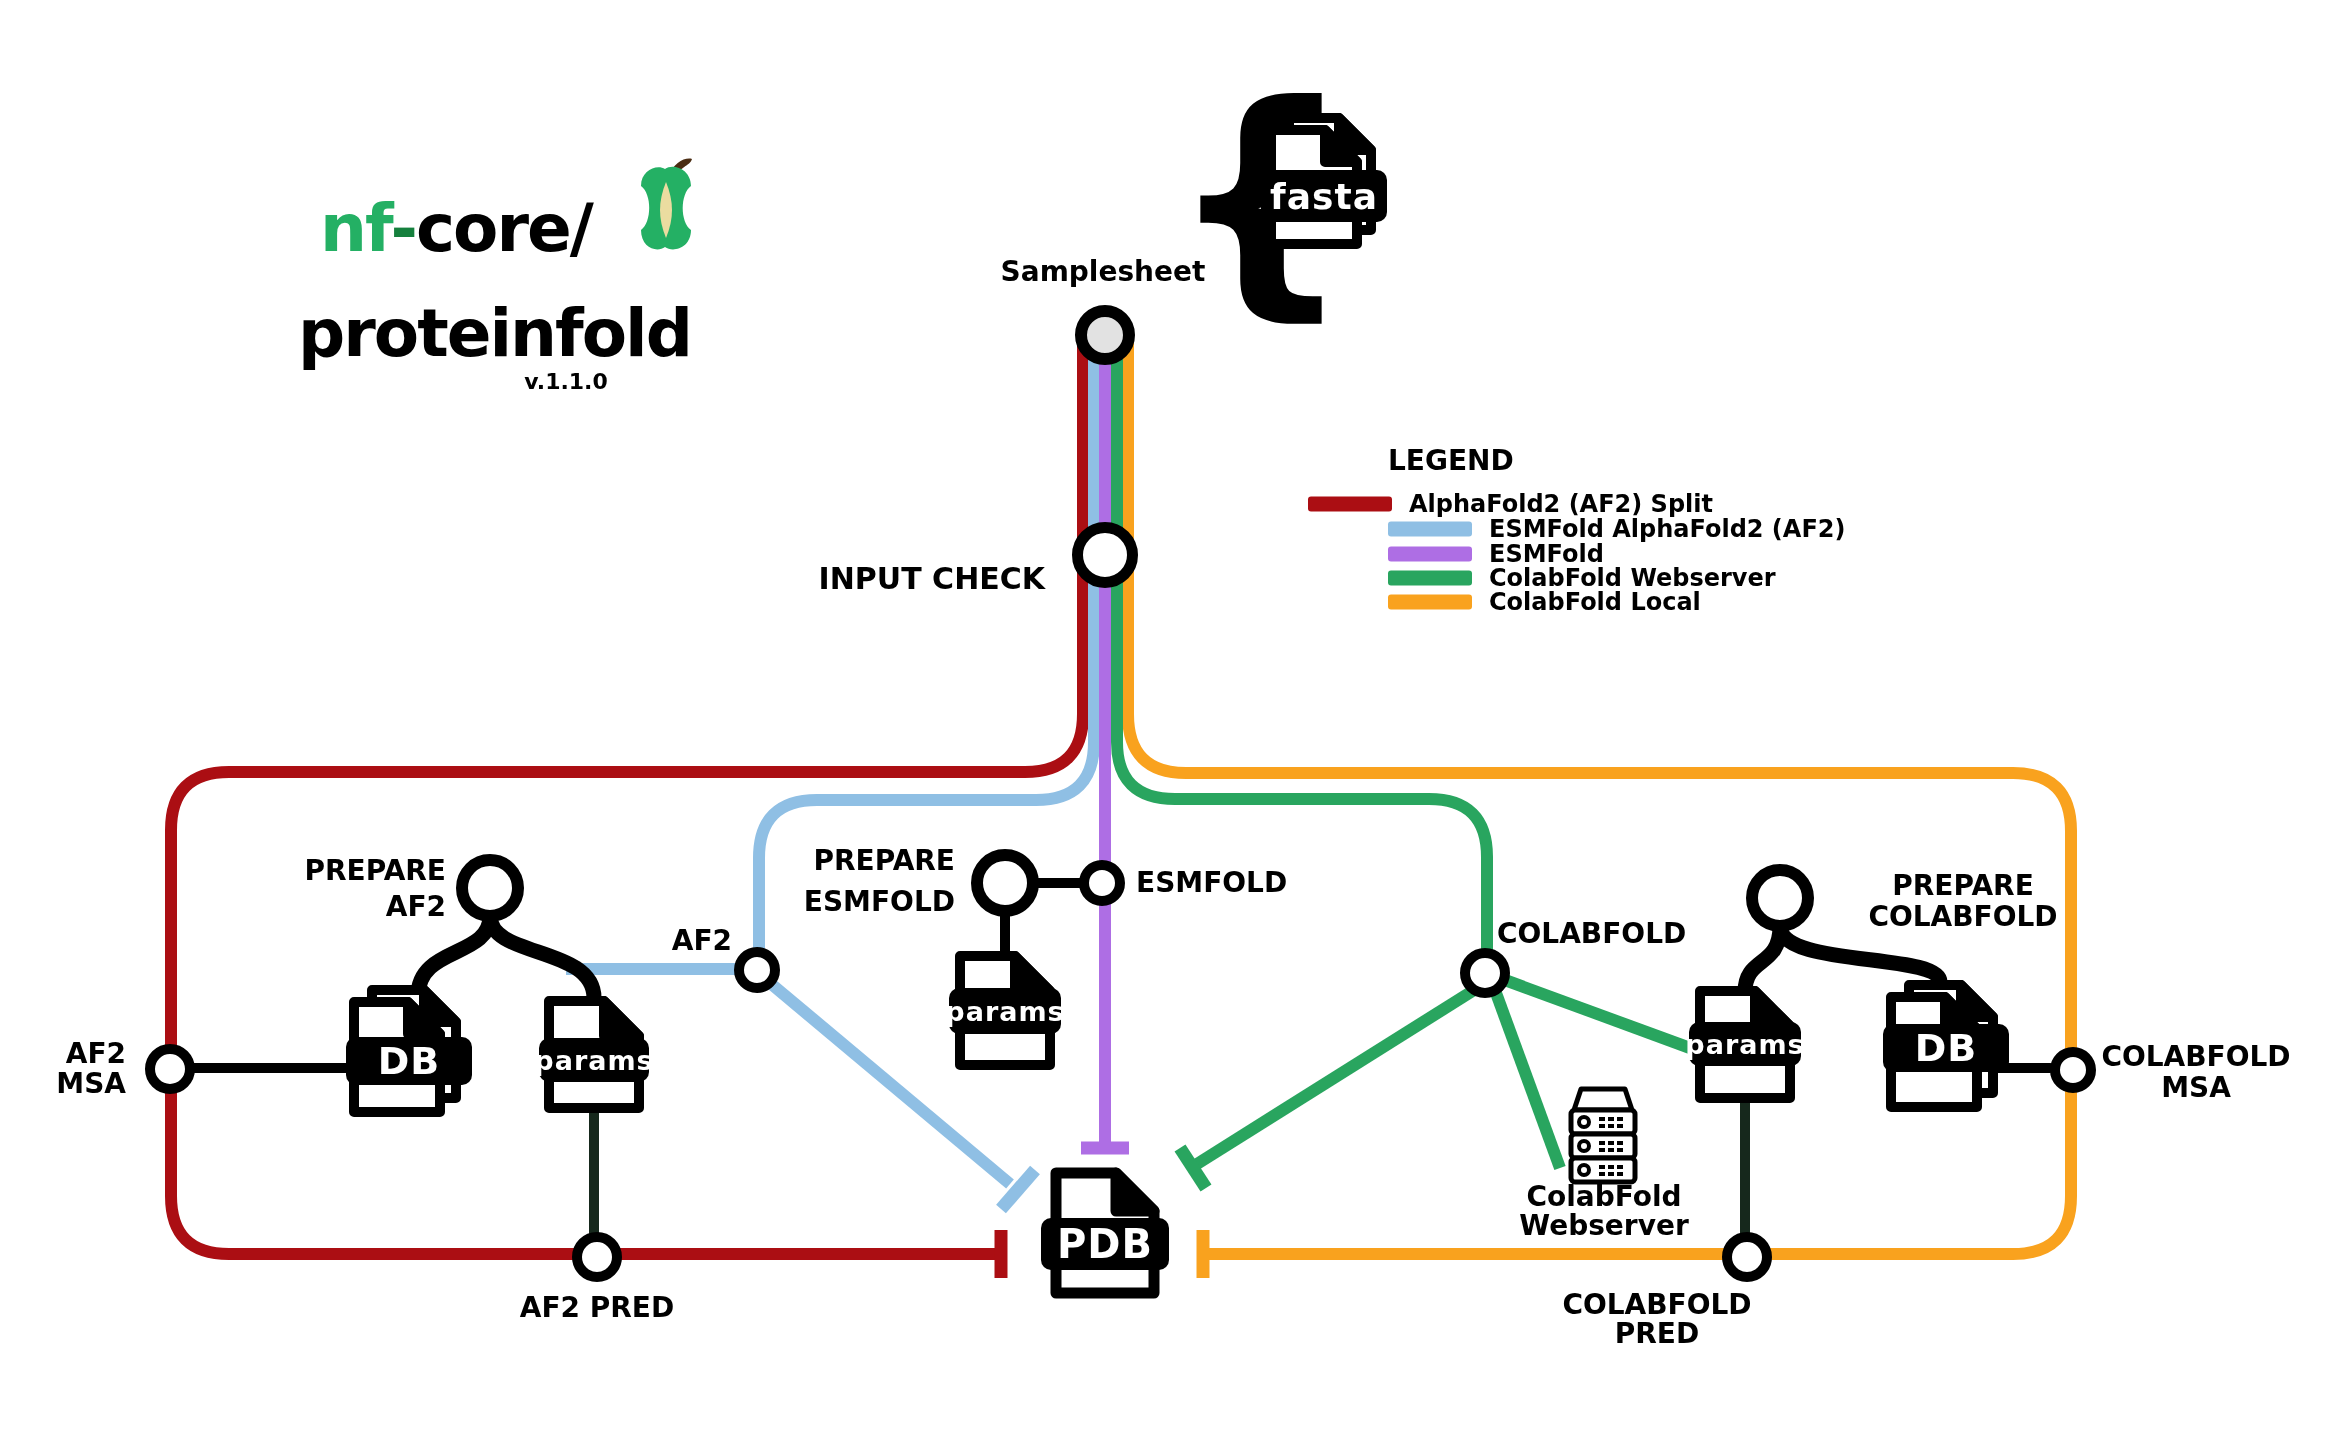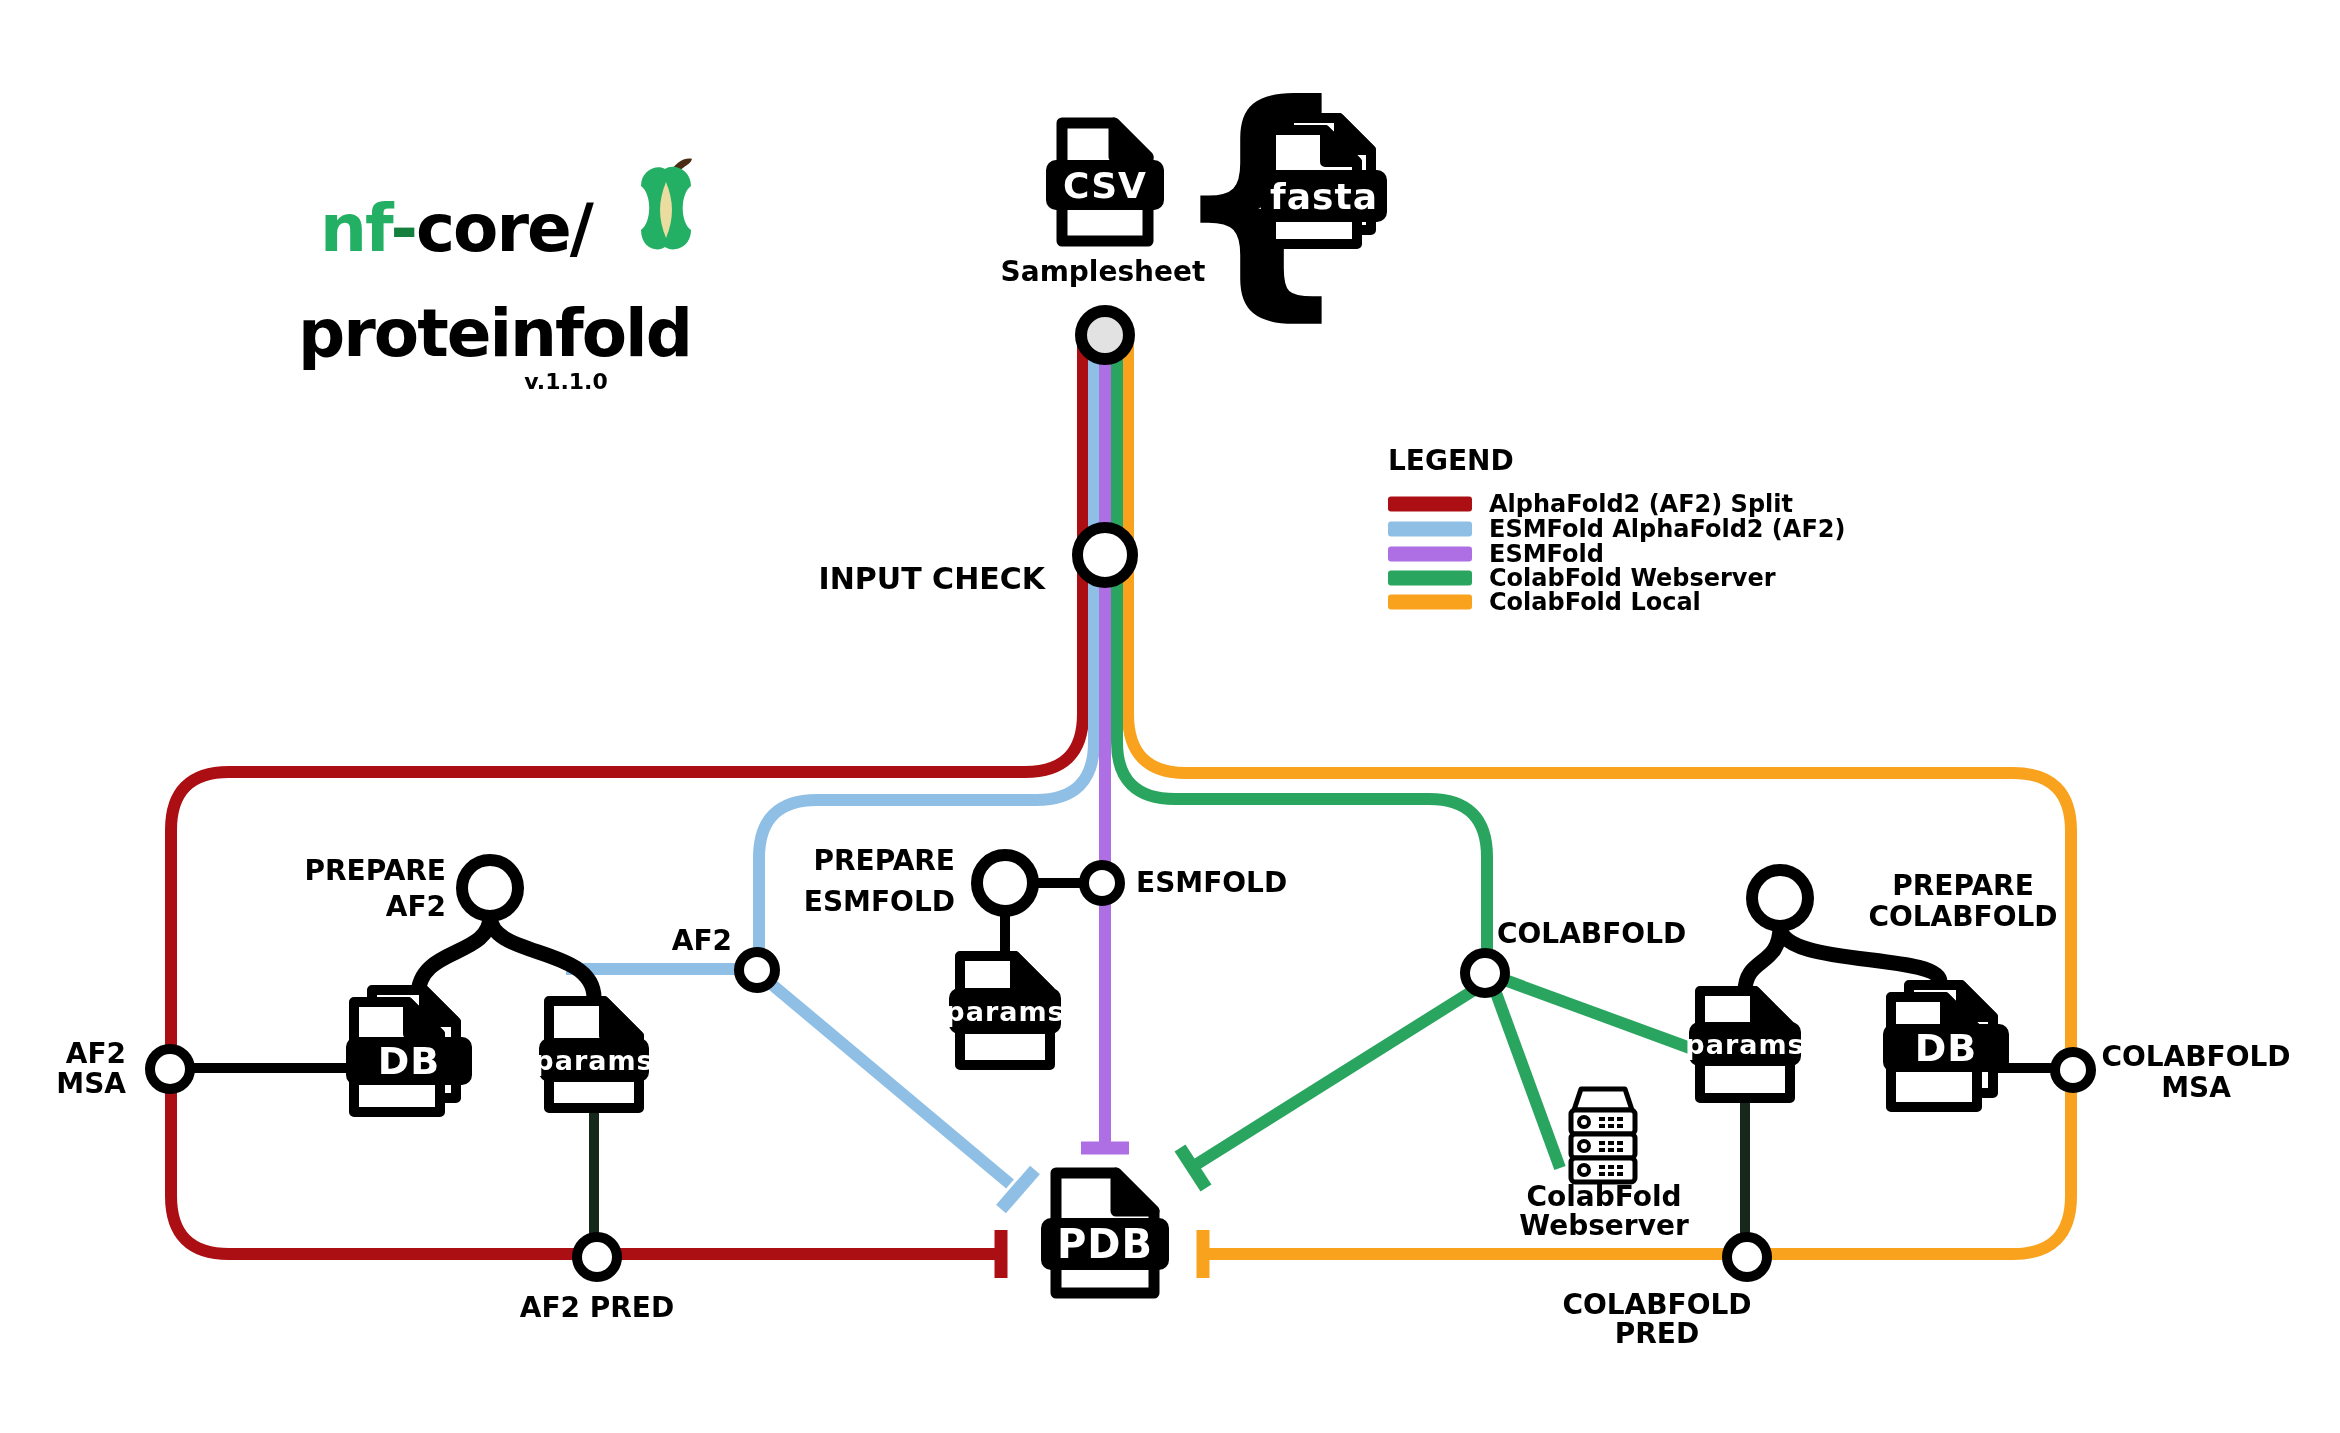--- a/index.html
+++ b/index.html
@@ -93,41 +93,34 @@
       <path d="M 41 20 C 45 7 57 1 64 3 C 62 10 51 11 47 22 Z" fill="#4A2C12"></path>
       <path d="M 13 30 C 13 14 29 8 37 13 C 45 7 63 13 63 30
                C 52 38 52 66 63 74 C 63 92 45 97 37 91 C 29 97 13 92 13 74
                C 24 66 24 38 13 30 Z" fill="#24B064"></path>
       <path d="M 38 26 C 30 46 30 62 38 82 C 46 62 46 46 38 26 Z" fill="#EBDCA0"></path>
     </svg>
   </div>
   <div class="logo-line" style="left:298px;top:333px;">proteinfold</div>
   <div class="lbl lbl-c" style="left:566px;top:382px;font-size:22px;">v.1.1.0</div>
 
-  <div class="ficon" style="left:1053px;top:116px;width:104px;height:132px;">
-    <svg width="104" height="132" viewBox="0 0 104 132">
-      <path d="M 9 7 H 61 L 95 41 V 125 H 9 Z" fill="#fff" stroke="#000" stroke-width="11" stroke-linejoin="round"></path>
-      <path d="M 61 7 L 95 41 H 61 Z" fill="#000" stroke="#000" stroke-width="11" stroke-linejoin="round"></path>
-    </svg>
-    <div class="badge" style="top:44px;width:118px;height:50px;font-size:36px;">CSV</div>
-  </div>
   <div class="lbl lbl-c" style="left:1103px;top:272px;">Samplesheet</div>
   <div class="brace" style="left:1172px;top:72px;">{</div>
   <div class="ficon" style="left:1262px;top:112px;width:124px;height:140px;">
     <svg width="124" height="140" viewBox="0 0 124 140">
       <path d="M 27 6 H 77 L 109 38 V 118 H 27 Z" fill="#fff" stroke="#000" stroke-width="10" stroke-linejoin="round"></path>
       <path d="M 77 6 L 109 38 H 77 Z" fill="#000" stroke="#000" stroke-width="10" stroke-linejoin="round"></path>
       <path d="M 9 18 H 63 L 95 50 V 132 H 9 Z" fill="#fff" stroke="#000" stroke-width="10" stroke-linejoin="round"></path>
       <path d="M 63 18 L 95 50 H 63 Z" fill="#000" stroke="#000" stroke-width="10" stroke-linejoin="round"></path>
     </svg>
     <div class="badge" style="top:58px;width:126px;height:52px;font-size:36px;">fasta</div>
   </div>
 
   <div class="legend-title" style="left:1388px;top:460px;">LEGEND</div>
-  <div class="legend-row" style="left:1388px;top:492px;width:520px;text-decoration:underline;">
+  <div class="legend-row" style="left:1308px;top:492px;width:520px;text-decoration:underline;">
     <span class="sw" style="background: rgb(171, 14, 19);"></span>
     <span class="txt">AlphaFold2 (AF2) Split</span>
   </div>
   <div class="legend-row" style="left:1388px;top:517px;width:520px;">
     <span class="sw" style="background: rgb(143, 191, 228);"></span>
     <span class="txt">ESMFold AlphaFold2 (AF2)</span>
   </div>
   <div class="legend-row" style="left:1388px;top:542px;width:520px;">
     <span class="sw" style="background: rgb(174, 110, 228);"></span>
     <span class="txt">ESMFold</span>

